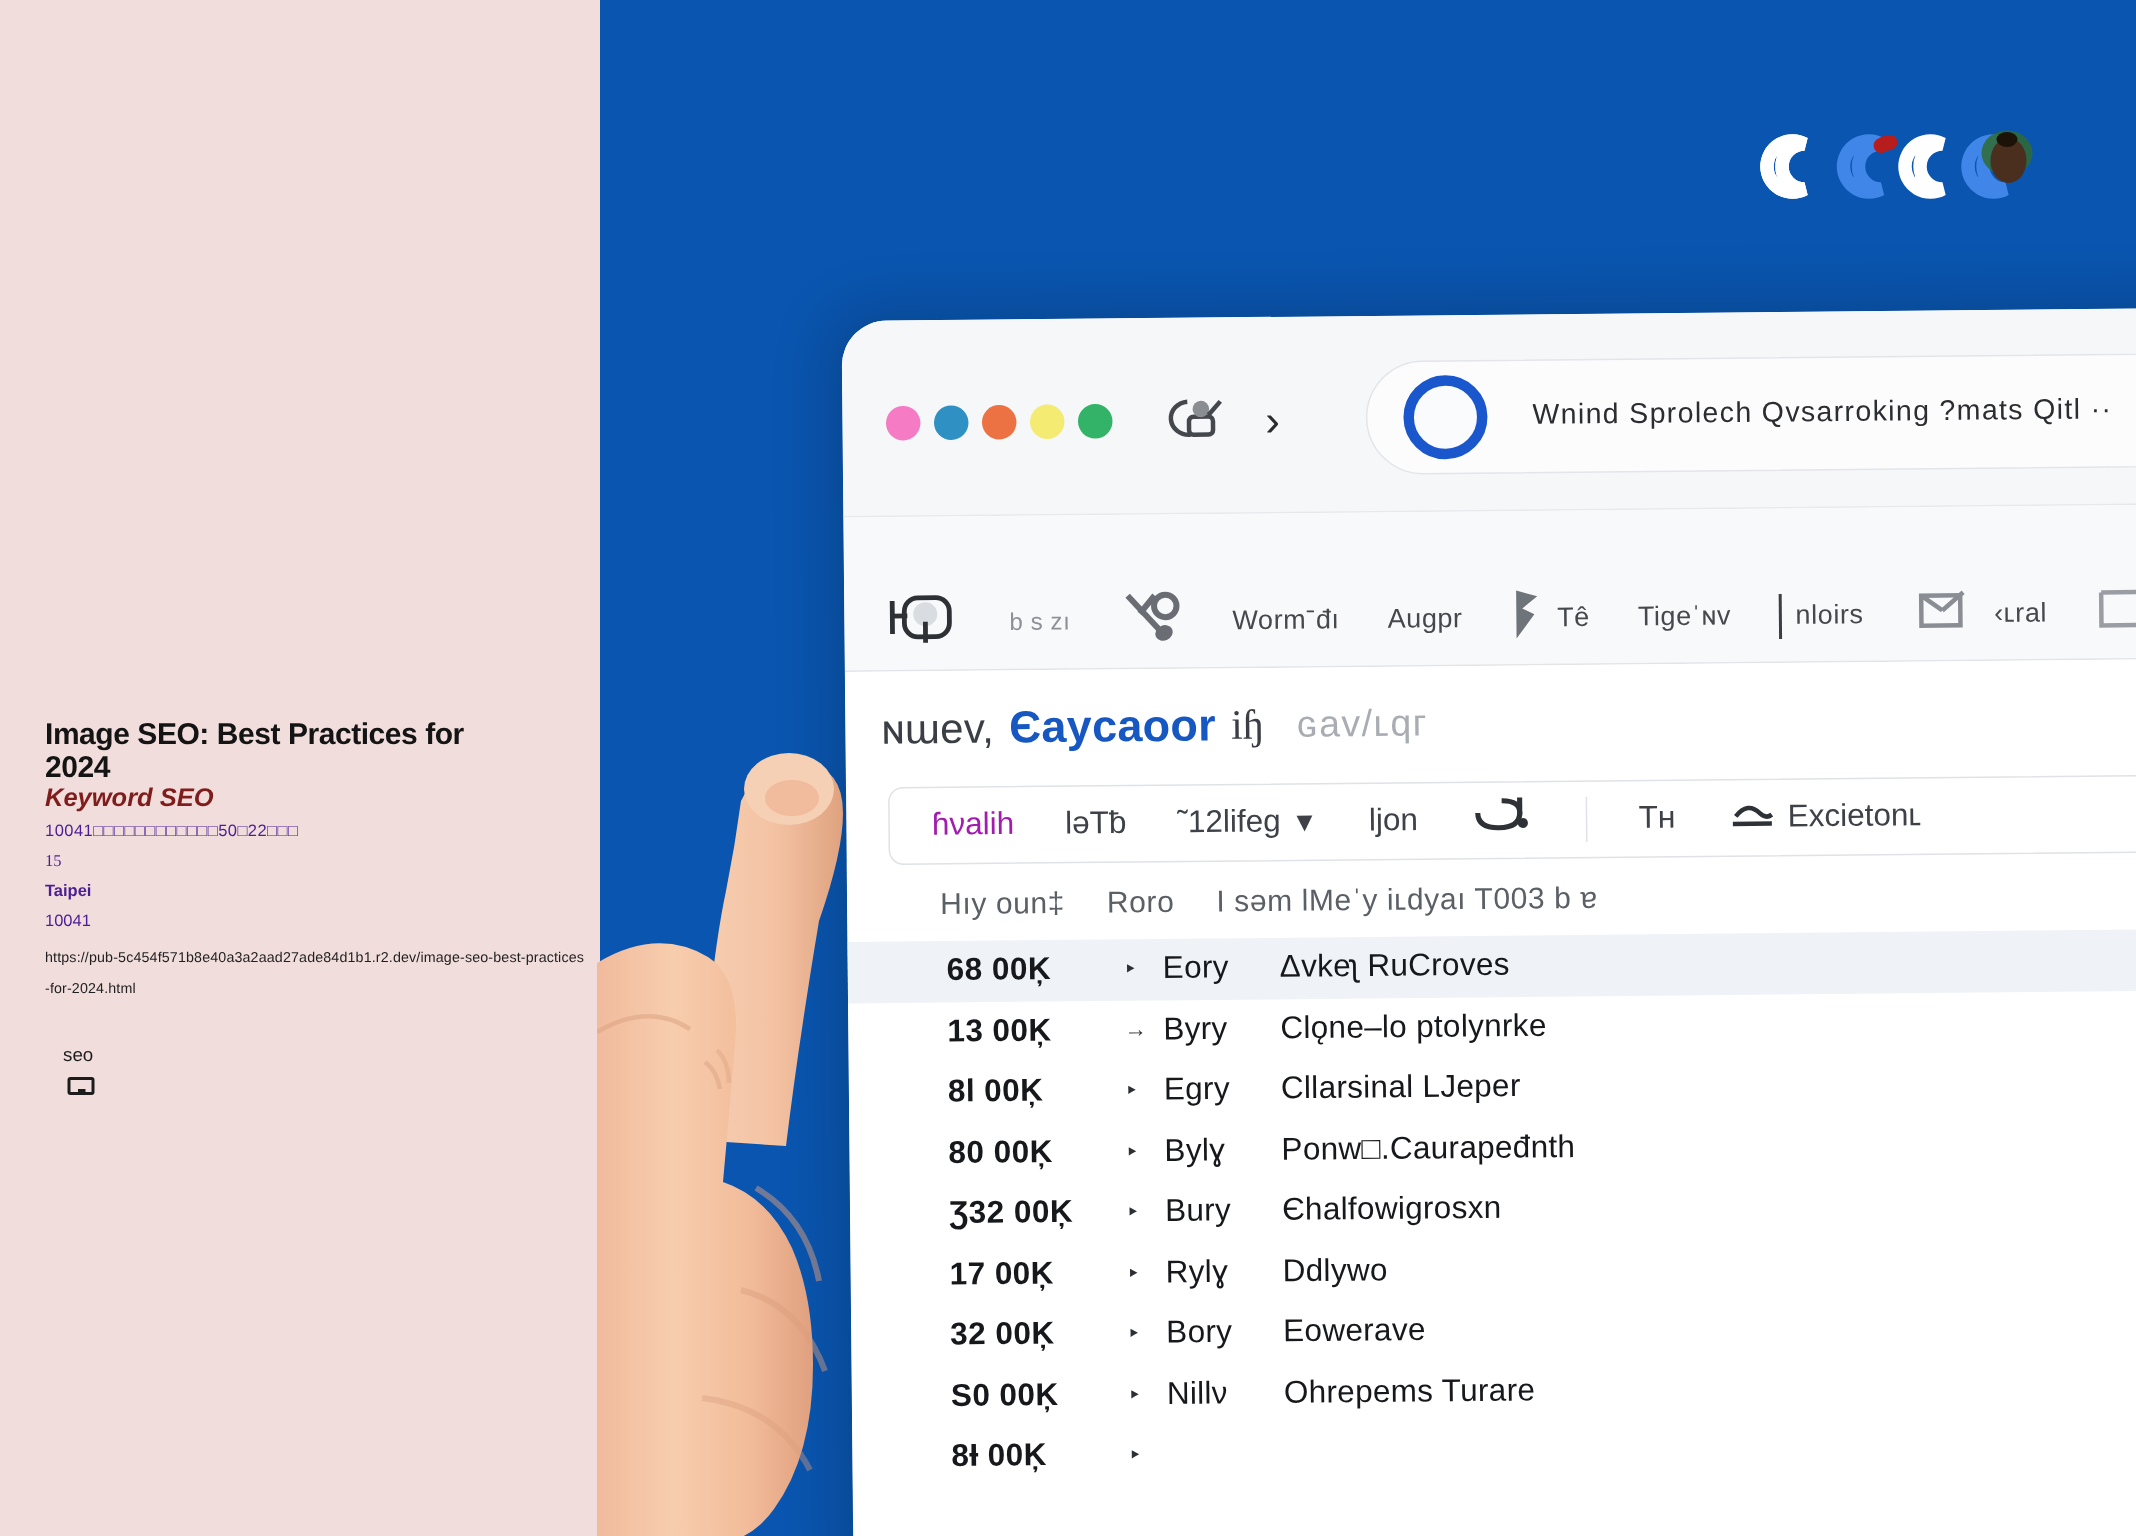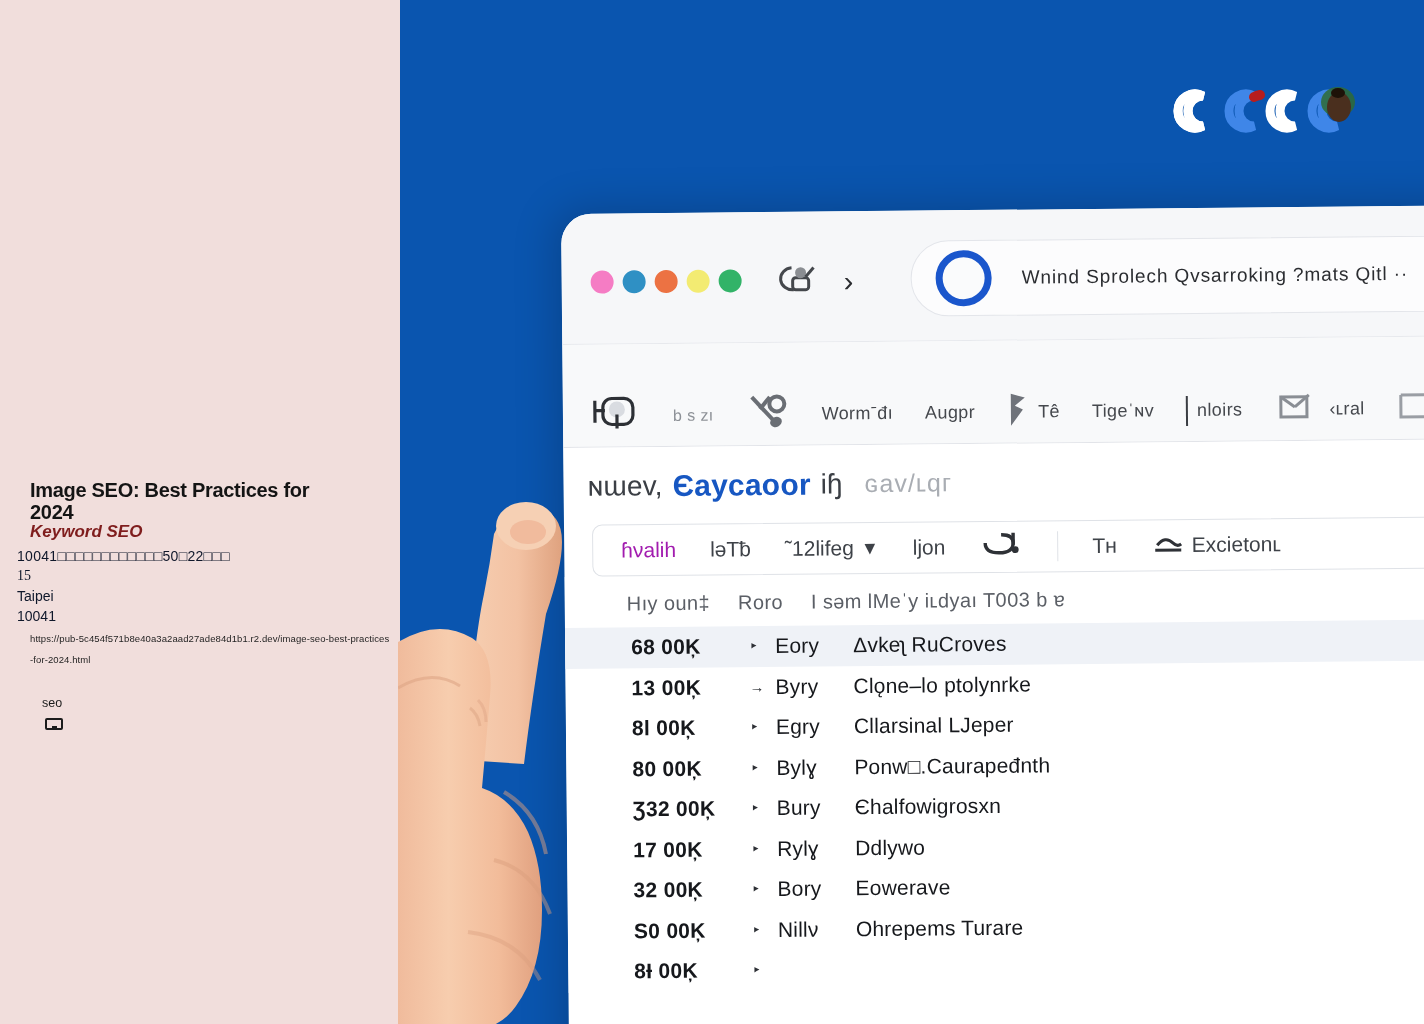--- a/index.html
+++ b/index.html
@@ -22,26 +22,26 @@
     position: absolute; left: 30px; top: 479px;
     width: 300px;
     font-size: 20px; font-weight: 700; line-height: 1.12;
     color: #141414; letter-spacing: -0.3px;
   }
   #article-sub {
     position: absolute; left: 30px; top: 522px;
     font-size: 17px; font-weight: 700; color: #7f1d1d; font-style: italic;
   }
   .meta-line {
-    position: absolute; left: 17px;
-    font-size: 14px; color: #0f172a; line-height: 1.2;
+    position: absolute; left: 30px;
+    font-size: 11px; color: #4c1d95; line-height: 1.2;
   }
   #meta-address { top: 548px; letter-spacing: 0.3px; }
   #meta-num     { top: 568px; font-family: Liberation Serif, serif; }
-  #meta-city    { top: 588px; }
+  #meta-city    { top: 588px; font-weight: bold; }
   #meta-zip     { top: 608px; }
   #article-url {
     position: absolute; left: 30px; top: 629px;
     width: 362px;
     font-size: 9.5px; color: #1f1f1f; line-height: 2.2;
     word-break: break-all; letter-spacing: 0.1px;
   }
   #tag-label {
     position: absolute; left: 42px; top: 696px;
     font-size: 12.5px; color: #1c1c1c;
@@ -134,21 +134,21 @@
 
   
   #page-heading {
     position: relative; height: 77px;
     display: flex; align-items: center;
     padding-left: 24px; gap: 10px;
     background: #ffffff;
   }
   #heading-a { font-size: 28px; color: #3b3f45; letter-spacing: 0.2px; }
   #heading-b { font-size: 30px; color: #1757c2; font-weight: 700; letter-spacing: 0.2px; }
-  #heading-c { font-size: 28px; color: #3b3f45; }
+  #heading-c { font-size: 28px; color: #3b3f45; font-family: Liberation Serif, serif; }
   #heading-d { font-size: 25px; color: #a9adb3; margin-left: 12px; letter-spacing: 1px; }
 
   
   #filterbar {
     position: relative;
     margin: 0 20px 0 28px;
     height: 52px;
     border: 1px solid #dfe2e7;
     border-radius: 10px;
     background: #ffffff;

